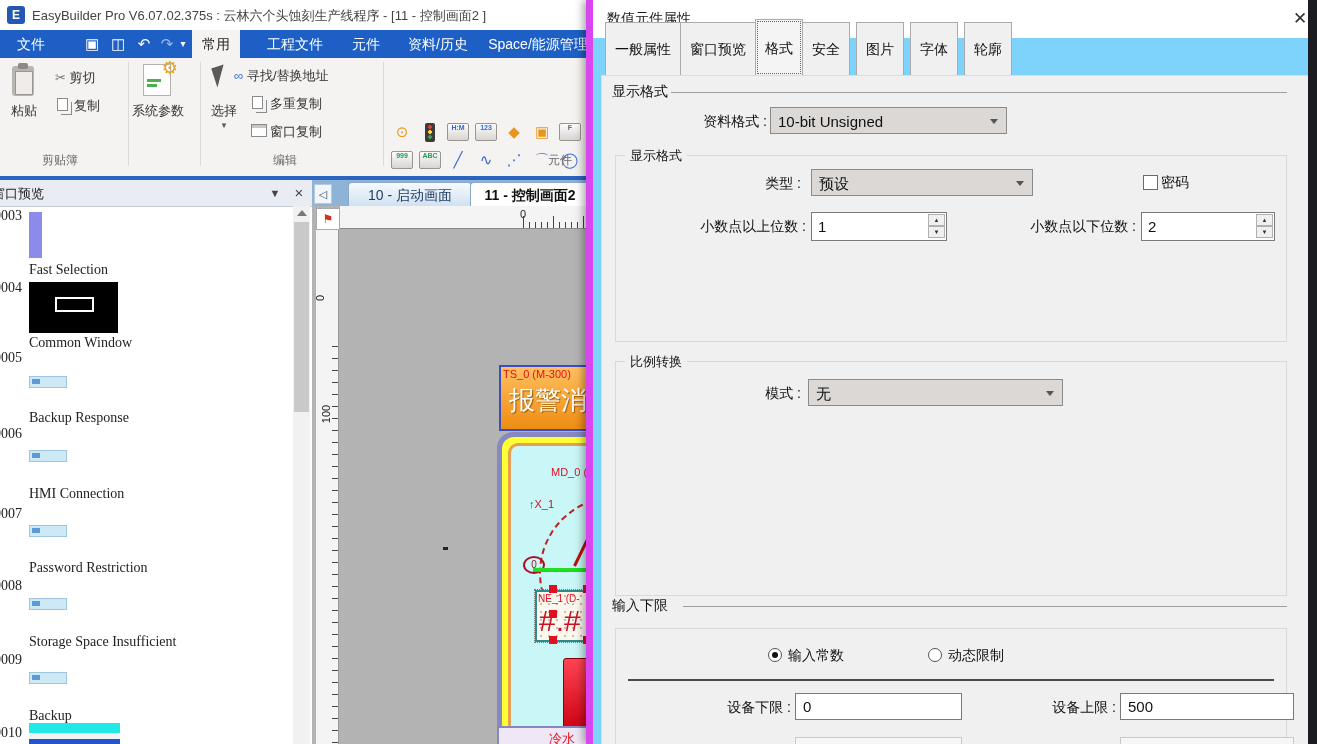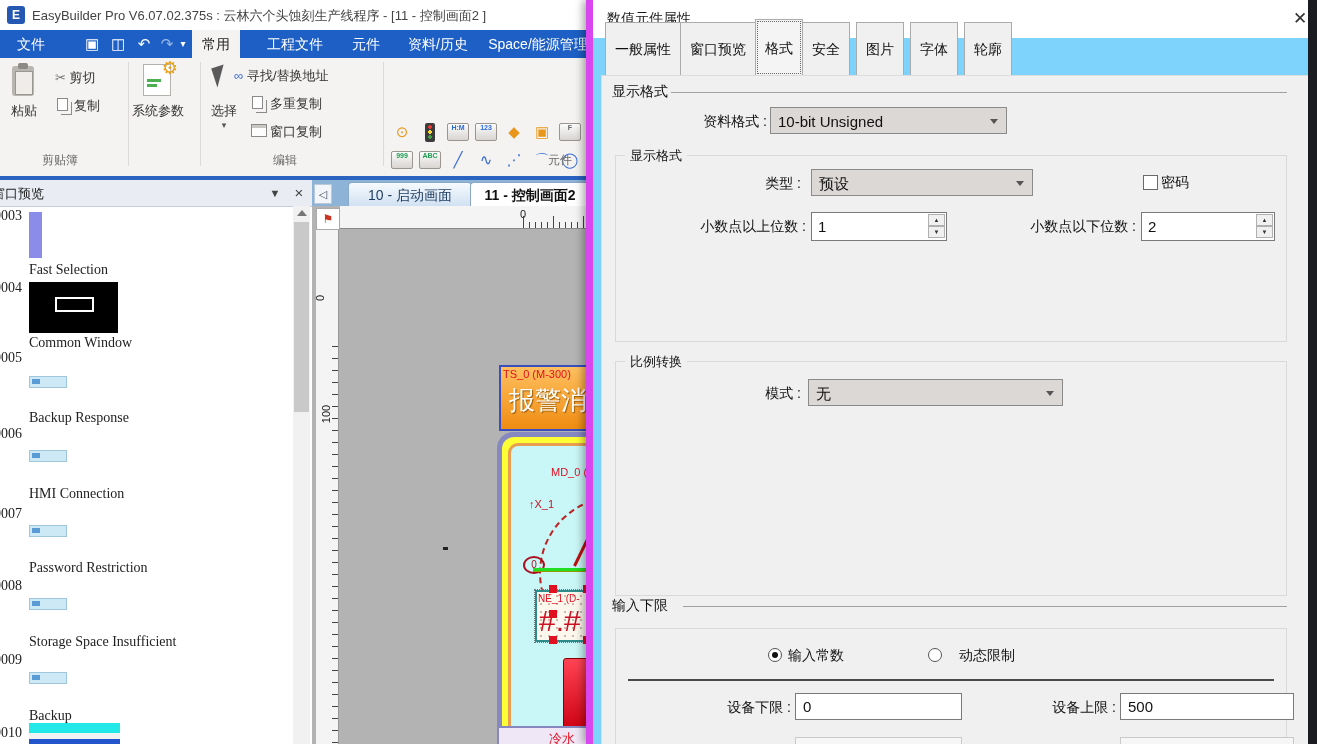--- a/index.html
+++ b/index.html
@@ -419,21 +419,21 @@
       </div>
     </div>
 
     <div class="sechead" style="left:19px;top:597px">输入下限</div>
     <div class="secline" style="left:90px;top:606px;width:604px"></div>
 
     <div class="gbox" style="left:22px;top:628px;width:670px;height:150px">
       <div class="radio sel" style="left:152px;top:19px"></div>
       <div class="cblabel" style="left:172px;top:18px">输入常数</div>
       <div class="radio" style="left:312px;top:19px"></div>
-      <div class="cblabel" style="left:343px;top:18px">动态限制</div>
+      <div class="cblabel" style="left:332px;top:18px">动态限制</div>
       <div class="divider2" style="left:12px;top:50px;width:646px"></div>
 
       <div class="flabel" style="left:75px;top:70px;width:100px">设备下限 :</div>
       <div class="tfield" style="left:179px;top:64px;width:167px">0</div>
       <div class="flabel" style="left:400px;top:70px;width:100px">设备上限 :</div>
       <div class="tfield" style="left:504px;top:64px;width:174px">500</div>
 
       <div class="flabel" style="left:75px;top:114px;width:100px">输入下限 :</div>
       <div class="tfield dis" style="left:179px;top:108px;width:167px">0.00</div>
       <div class="flabel" style="left:400px;top:114px;width:100px">输入上限 :</div>

